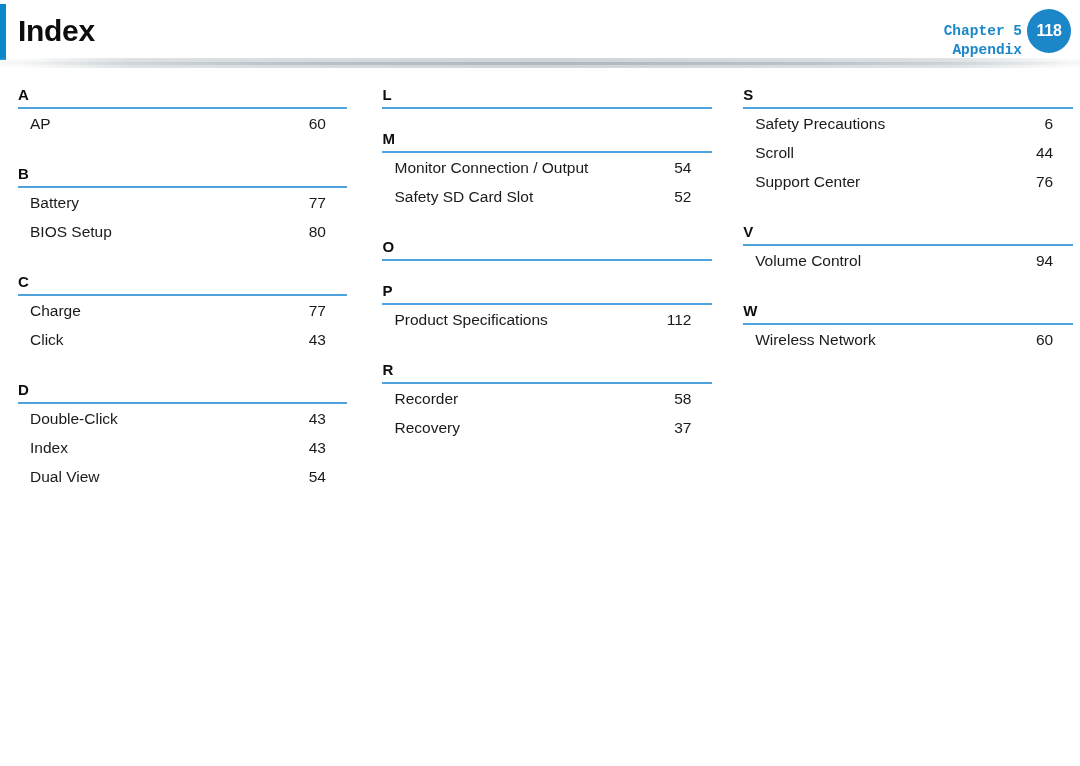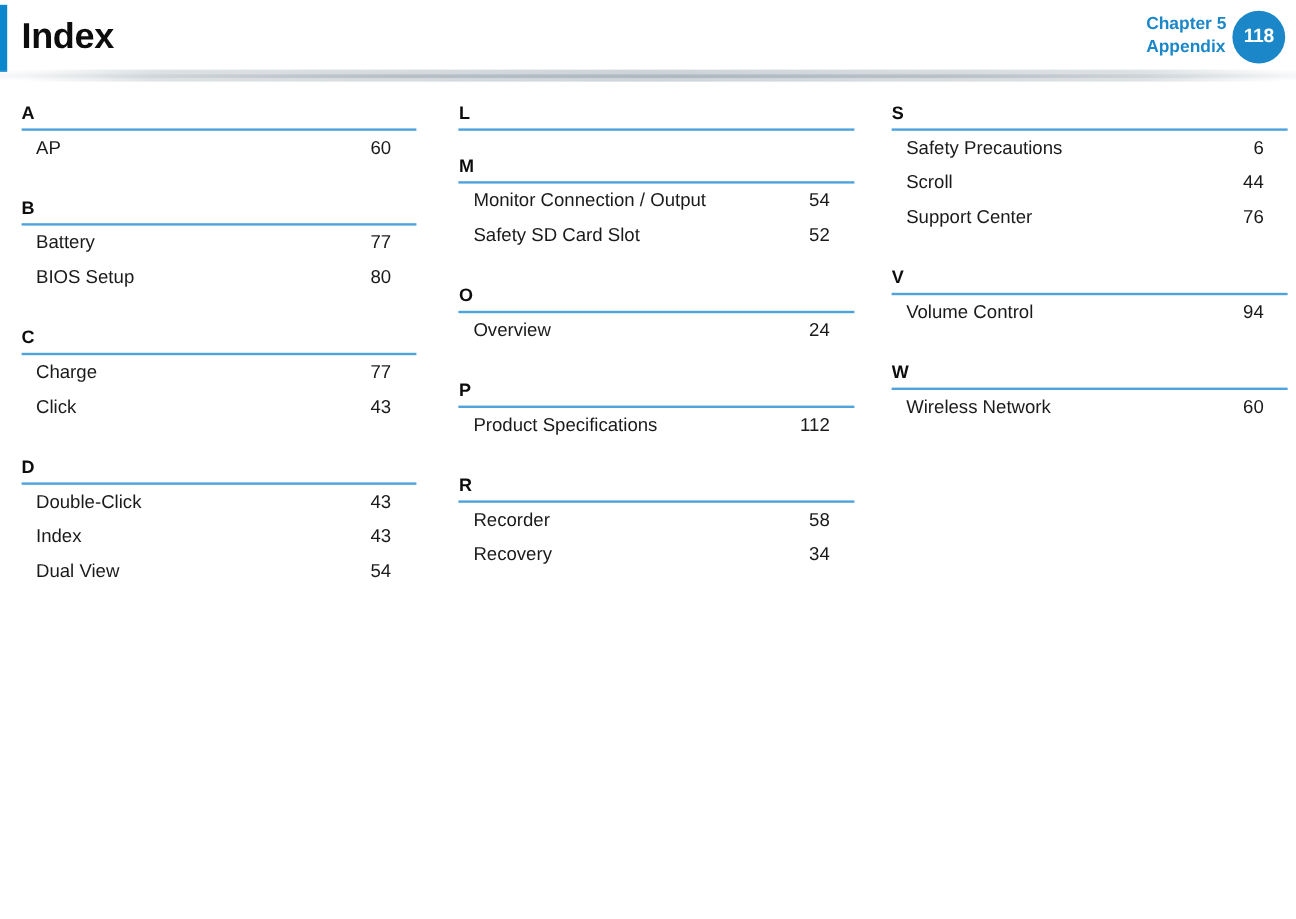--- a/index.html
+++ b/index.html
@@ -77,22 +77,24 @@
       rgba(172,183,192,0.95) 52%,
       rgba(178,188,196,0.8) 74%,
       rgba(200,208,214,0.2) 95%,
       rgba(255,255,255,0) 100%);
   }
 
   
   .chapter-block {
     position: absolute;
     right: 58px;
-    top: 11px;
+    top: 22px;
+    text-align: right;
     line-height: 19px;
+    font-family: Liberation Mono, monospace;
   }
   .chapter-line {
     display: block;
     font-size: 14.5px;
     font-weight: bold;
     color: #1b87c9;
     white-space: nowrap;
   }
   .page-badge {
     position: absolute;
@@ -261,26 +263,20 @@
             </div>
             <div class="index-entry">
               <span class="entry-title">Safety SD Card Slot</span>
               <span class="entry-page">52</span>
             </div>
           </div>
         </div>
         <div class="index-section">
           <div class="section-letter">O</div>
           <div class="section-rule"></div>
-          <div class="entry-list">
-            <div class="index-entry">
-              <span class="entry-title">Overview</span>
-              <span class="entry-page">24</span>
-            </div>
-          </div>
         </div>
         <div class="index-section">
           <div class="section-letter">P</div>
           <div class="section-rule"></div>
           <div class="entry-list">
             <div class="index-entry">
               <span class="entry-title">Product Specifications</span>
               <span class="entry-page">112</span>
             </div>
           </div>
@@ -288,21 +284,21 @@
         <div class="index-section">
           <div class="section-letter">R</div>
           <div class="section-rule"></div>
           <div class="entry-list">
             <div class="index-entry">
               <span class="entry-title">Recorder</span>
               <span class="entry-page">58</span>
             </div>
             <div class="index-entry">
               <span class="entry-title">Recovery</span>
-              <span class="entry-page">34</span>
+              <span class="entry-page">37</span>
             </div>
           </div>
         </div>
       </div>
   </div>
   <div class="index-column col-3">
     <div class="col-inner">
         <div class="index-section">
           <div class="section-letter">S</div>
           <div class="section-rule"></div>

